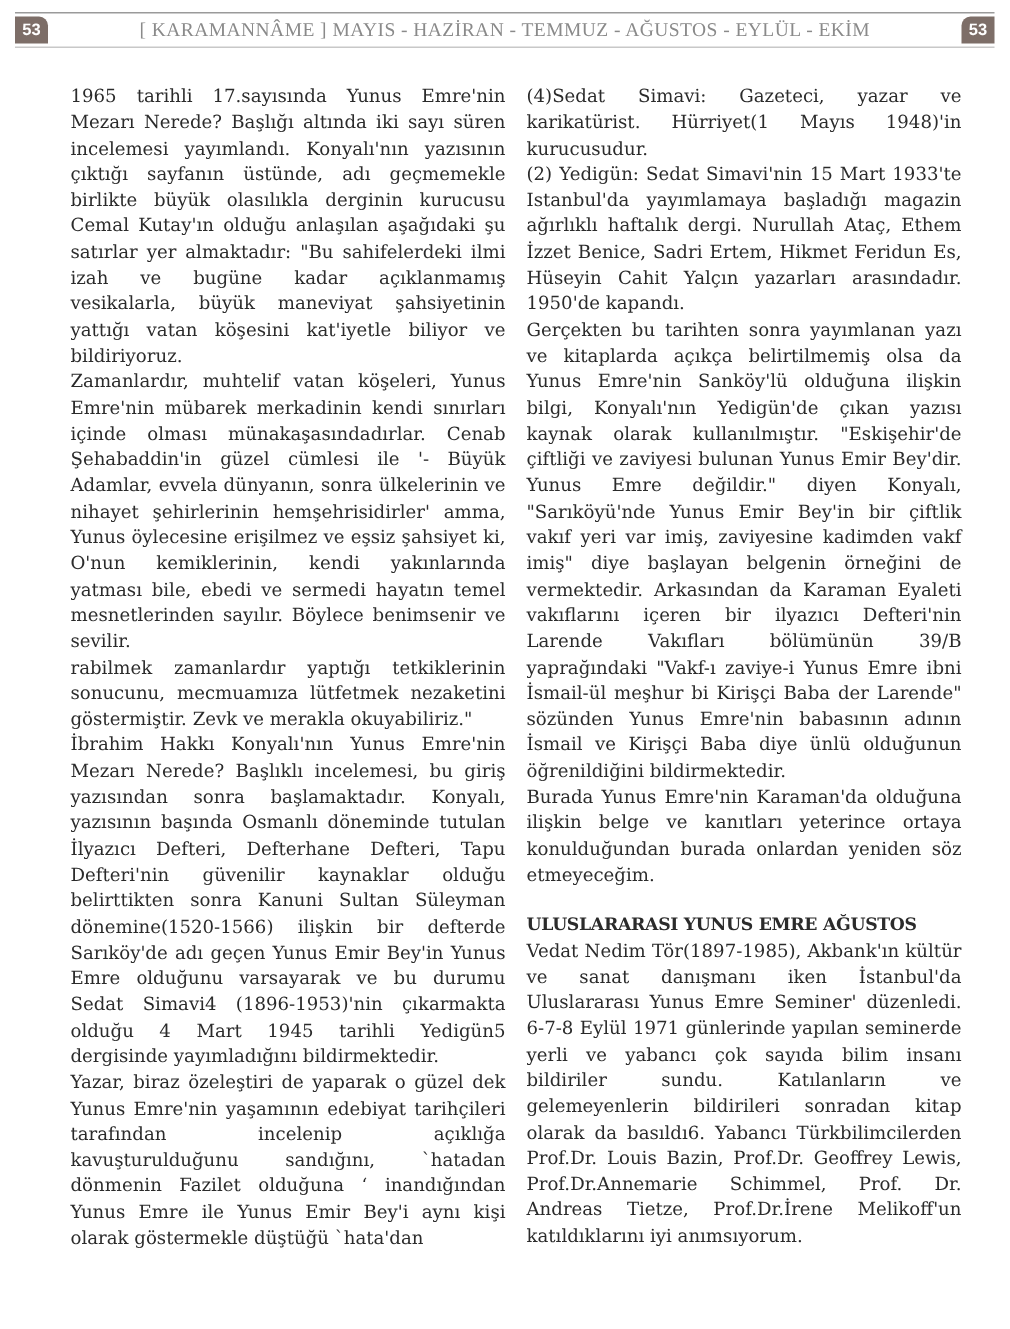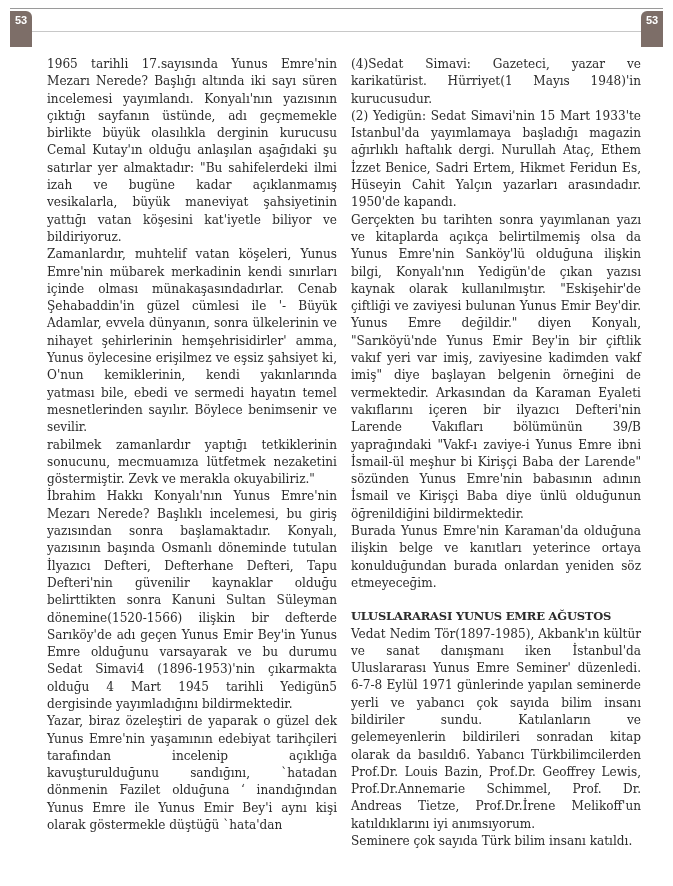--- a/index.html
+++ b/index.html
@@ -1,45 +1,45 @@
 <!DOCTYPE html>
 <html><head>
   <meta charset="utf-8">
   <style>
     html, body { margin:0; padding:0; background:#ffffff; }
     body { width:673px; height:886px; position:relative; overflow:hidden; font-family:"DejaVu Serif", serif; color:#2b2b2b; }
     .header { position:absolute; left:10px; top:8px; width:653px; height:22px; border-top:1.5px solid #9a9a9a; border-bottom:1px solid #c8c8c8; }
-    .page-badge { position:absolute; top:2px; width:22px; height:36px; background:#7d6e68; color:#fff; font-family:"Liberation Sans", sans-serif; font-size:11px; font-weight:bold; line-height:18px; text-align:center; border-radius:0 6px 0 0; }
+    .page-badge { position:absolute; top:2px; width:22px; height:18px; background:#7d6e68; color:#fff; font-family:"Liberation Sans", sans-serif; font-size:11px; font-weight:bold; line-height:18px; text-align:center; border-radius:0 6px 0 0; }
     .page-badge.left { left:0; }
     .page-badge.right { right:0; border-radius:6px 0 0 0; }
     .running-title { position:absolute; left:0; right:0; top:3px; text-align:center; font-family:"Liberation Serif", serif; font-size:13px; color:#8a8a8a; letter-spacing:0.3px; }
     .col { position:absolute; top:56px; width:290px; font-size:12.1px; line-height:17.3px; text-align:justify; }
     .col.left { left:47px; }
     .col.right { left:351px; }
     .col p { margin:0; }
     .col p.gap { margin-top:17px; }
     .heading { font-weight:bold; font-size:11.5px; margin-top:16px !important; letter-spacing:-0.2px; }
   </style>
 </head>
 <body>
 
 <div class="header">
   <div class="page-badge left">53</div>
+  <div class="running-title">[ KARAMANNÂME ] MAYIS - HAZİRAN - TEMMUZ - AĞUSTOS - EYLÜL - EKİM</div>
   <div class="page-badge right">53</div>
 </div>
 
 <div class="col left">
   <p>1965 tarihli 17.sayısında Yunus Emre'nin Mezarı Nerede? Başlığı altında iki sayı süren incelemesi yayımlandı. Konyalı'nın yazısının çıktığı sayfanın üstünde, adı geçmemekle birlikte büyük olasılıkla derginin kurucusu Cemal Kutay'ın olduğu anlaşılan aşağıdaki şu satırlar yer almaktadır: "Bu sahifelerdeki ilmi izah ve bugüne kadar açıklanmamış vesikalarla, büyük maneviyat şahsiyetinin yattığı vatan köşesini kat'iyetle biliyor ve bildiriyoruz.</p>
   <p>Zamanlardır, muhtelif vatan köşeleri, Yunus Emre'nin mübarek merkadinin kendi sınırları içinde olması münakaşasındadırlar. Cenab Şehabaddin'in güzel cümlesi ile '- Büyük Adamlar, evvela dünyanın, sonra ülkelerinin ve nihayet şehirlerinin hemşehrisidirler' amma, Yunus öylecesine erişilmez ve eşsiz şahsiyet ki, O'nun kemiklerinin, kendi yakınlarında yatması bile, ebedi ve sermedi hayatın temel mesnetlerinden sayılır. Böylece benimsenir ve sevilir.</p>
   <p>rabilmek zamanlardır yaptığı tetkiklerinin sonucunu, mecmuamıza lütfetmek nezaketini göstermiştir. Zevk ve merakla okuyabiliriz."</p>
   <p>İbrahim Hakkı Konyalı'nın Yunus Emre'nin Mezarı Nerede? Başlıklı incelemesi, bu giriş yazısından sonra başlamaktadır. Konyalı, yazısının başında Osmanlı döneminde tutulan İlyazıcı Defteri, Defterhane Defteri, Tapu Defteri'nin güvenilir kaynaklar olduğu belirttikten sonra Kanuni Sultan Süleyman dönemine(1520-1566) ilişkin bir defterde Sarıköy'de adı geçen Yunus Emir Bey'in Yunus Emre olduğunu varsayarak ve bu durumu Sedat Simavi4 (1896-1953)'nin çıkarmakta olduğu 4 Mart 1945 tarihli Yedigün5 dergisinde yayımladığını bildirmektedir.</p>
   <p>Yazar, biraz özeleştiri de yaparak o güzel dek Yunus Emre'nin yaşamının edebiyat tarihçileri tarafından incelenip açıklığa kavuşturulduğunu sandığını, `hatadan dönmenin Fazilet olduğuna ‘ inandığından Yunus Emre ile Yunus Emir Bey'i aynı kişi olarak göstermekle düştüğü `hata'dan</p>
 </div>
 
 <div class="col right">
   <p>(4)Sedat Simavi: Gazeteci, yazar ve karikatürist. Hürriyet(1 Mayıs 1948)'in kurucusudur.</p>
   <p>(2) Yedigün: Sedat Simavi'nin 15 Mart 1933'te Istanbul'da yayımlamaya başladığı magazin ağırlıklı haftalık dergi. Nurullah Ataç, Ethem İzzet Benice, Sadri Ertem, Hikmet Feridun Es, Hüseyin Cahit Yalçın yazarları arasındadır. 1950'de kapandı.</p>
   <p>Gerçekten bu tarihten sonra yayımlanan yazı ve kitaplarda açıkça belirtilmemiş olsa da Yunus Emre'nin Sanköy'lü olduğuna ilişkin bilgi, Konyalı'nın Yedigün'de çıkan yazısı kaynak olarak kullanılmıştır. "Eskişehir'de çiftliği ve zaviyesi bulunan Yunus Emir Bey'dir. Yunus Emre değildir." diyen Konyalı, "Sarıköyü'nde Yunus Emir Bey'in bir çiftlik vakıf yeri var imiş, zaviyesine kadimden vakf imiş" diye başlayan belgenin örneğini de vermektedir. Arkasından da Karaman Eyaleti vakıflarını içeren bir ilyazıcı Defteri'nin Larende Vakıfları bölümünün 39/B yaprağındaki "Vakf-ı zaviye-i Yunus Emre ibni İsmail-ül meşhur bi Kirişçi Baba der Larende" sözünden Yunus Emre'nin babasının adının İsmail ve Kirişçi Baba diye ünlü olduğunun öğrenildiğini bildirmektedir.</p>
   <p>Burada Yunus Emre'nin Karaman'da olduğuna ilişkin belge ve kanıtları yeterince ortaya konulduğundan burada onlardan yeniden söz etmeyeceğim.</p>
   <p class="gap heading">ULUSLARARASI YUNUS EMRE AĞUSTOS</p>
   <p>Vedat Nedim Tör(1897-1985), Akbank'ın kültür ve sanat danışmanı iken İstanbul'da Uluslararası Yunus Emre Seminer' düzenledi. 6-7-8 Eylül 1971 günlerinde yapılan seminerde yerli ve yabancı çok sayıda bilim insanı bildiriler sundu. Katılanların ve gelemeyenlerin bildirileri sonradan kitap olarak da basıldı6. Yabancı Türkbilimcilerden Prof.Dr. Louis Bazin, Prof.Dr. Geoffrey Lewis, Prof.Dr.Annemarie Schimmel, Prof. Dr. Andreas Tietze, Prof.Dr.İrene Melikoff'un katıldıklarını iyi anımsıyorum.</p>
-  <p>Seminere çok sayıda Türk bilim insanı katıldı.</p>
 </div>
 
 </body></html>

